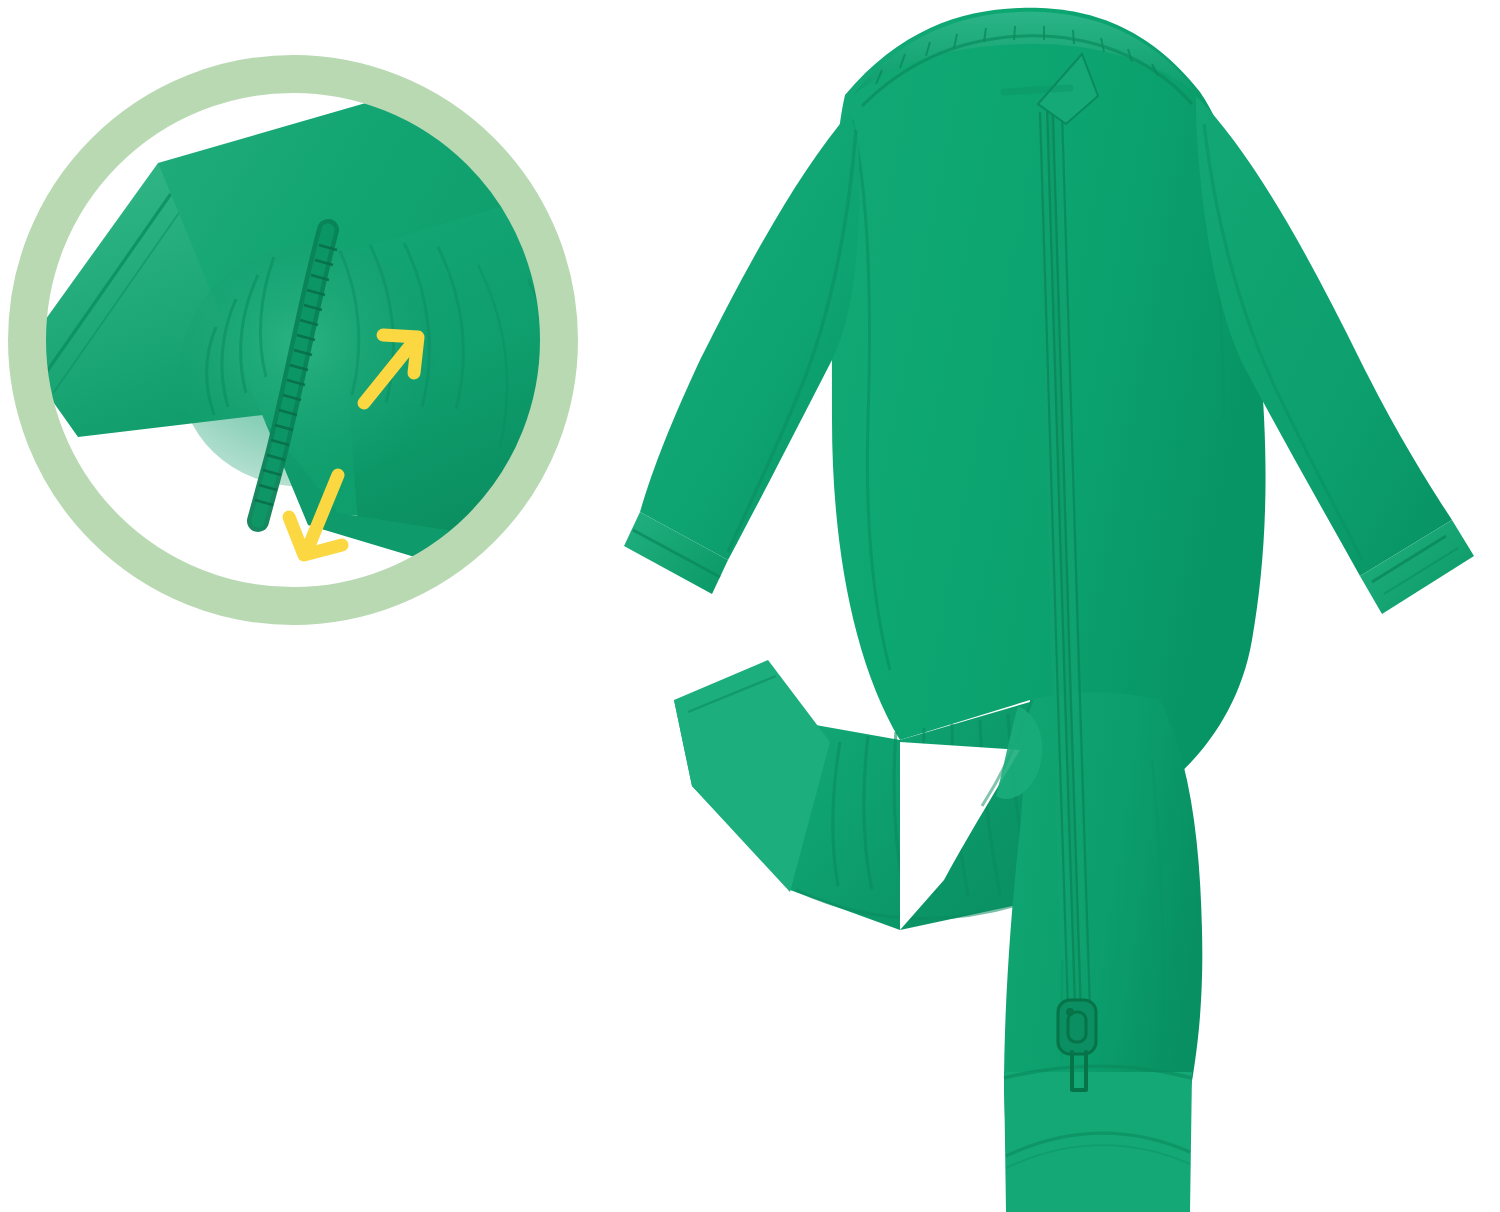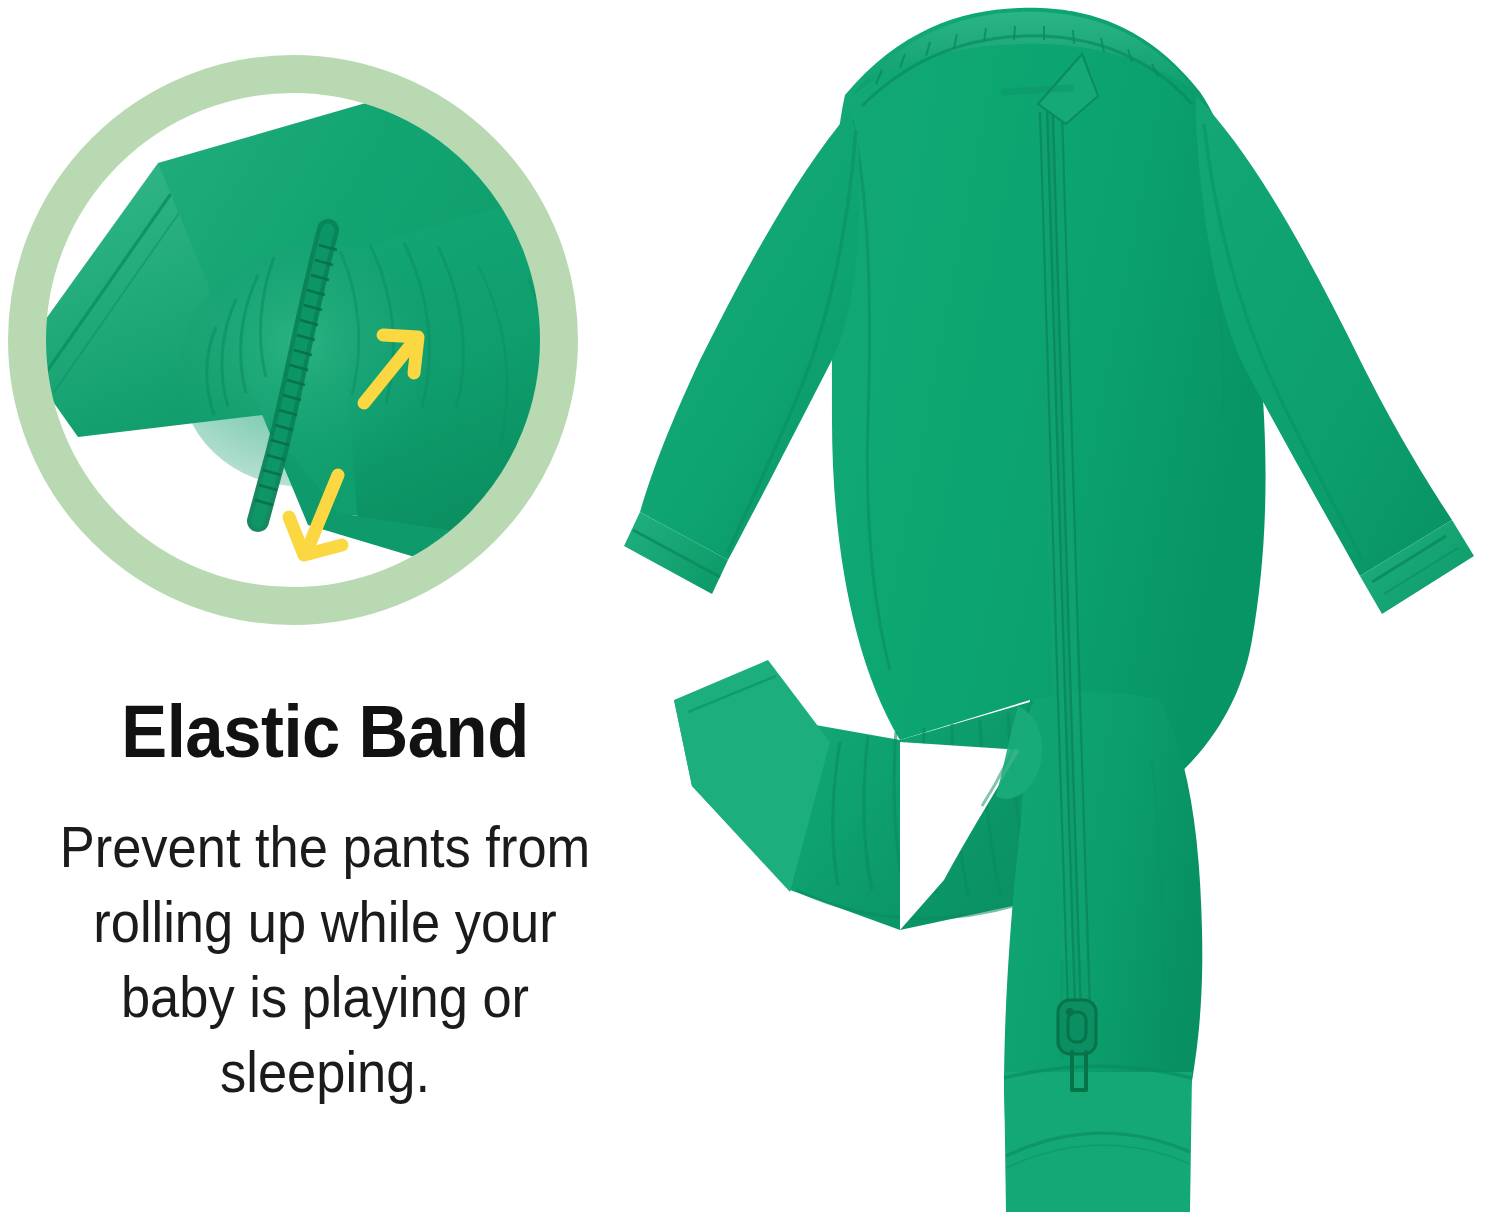--- a/index.html
+++ b/index.html
@@ -176,24 +176,20 @@
         <g stroke="#fbd741" stroke-width="13" fill="none" stroke-linecap="round" stroke-linejoin="round">
           <path d="M 330 420 L 298 498"></path>
           <path d="M 281 462 L 296 500 L 334 490"></path>
         </g>
       </g>
 
       <circle cx="285" cy="285" r="266" fill="none" stroke="#b9d9b3" stroke-width="38"></circle>
     </svg>
   </div>
 
-  <div id="copy-block">
-    <h1 id="feature-title">Elastic Band</h1>
-    <p id="feature-desc">Prevent the pants from rolling up while your baby is playing or sleeping.</p>
-  </div>
 
   <div id="product-photo">
     <svg width="900" height="1212" viewBox="0 0 900 1212" xmlns="http://www.w3.org/2000/svg">
       <defs>
         <linearGradient id="bodyGrad" x1="0" y1="0" x2="1" y2="0.35">
           <stop offset="0%" stop-color="#14a876"></stop>
           <stop offset="35%" stop-color="#0da772"></stop>
           <stop offset="70%" stop-color="#0ba16e"></stop>
           <stop offset="100%" stop-color="#089565"></stop>
         </linearGradient>

